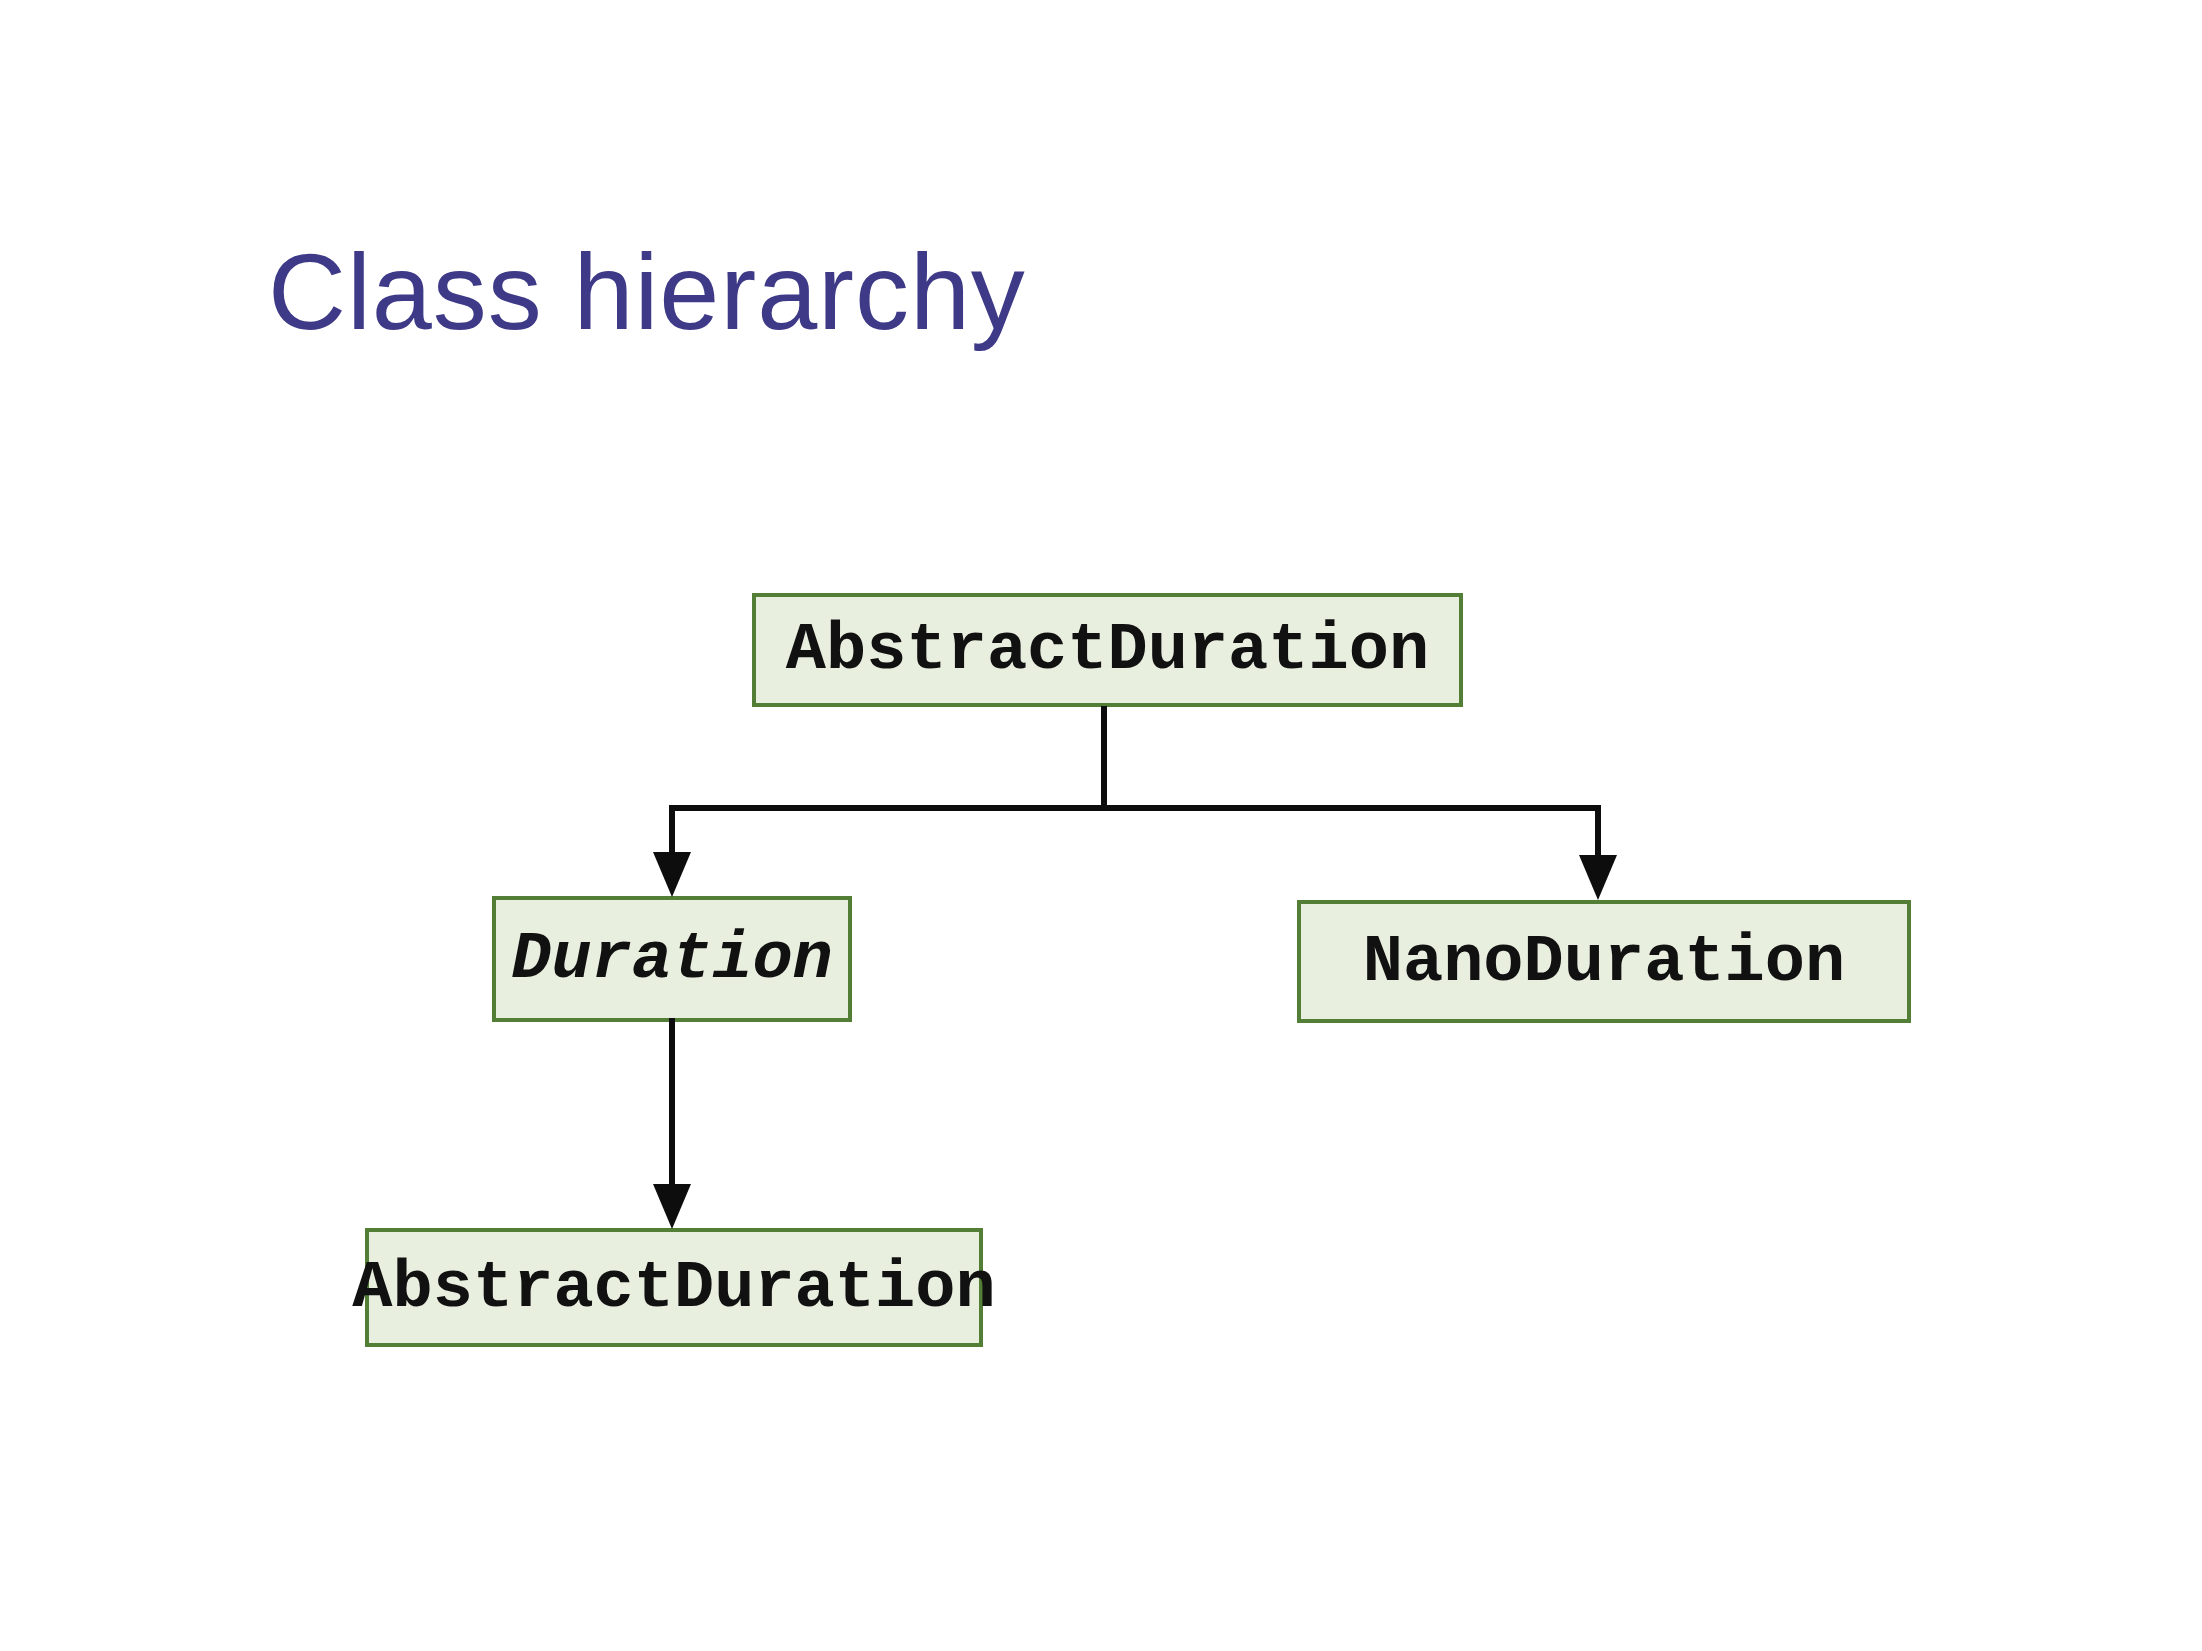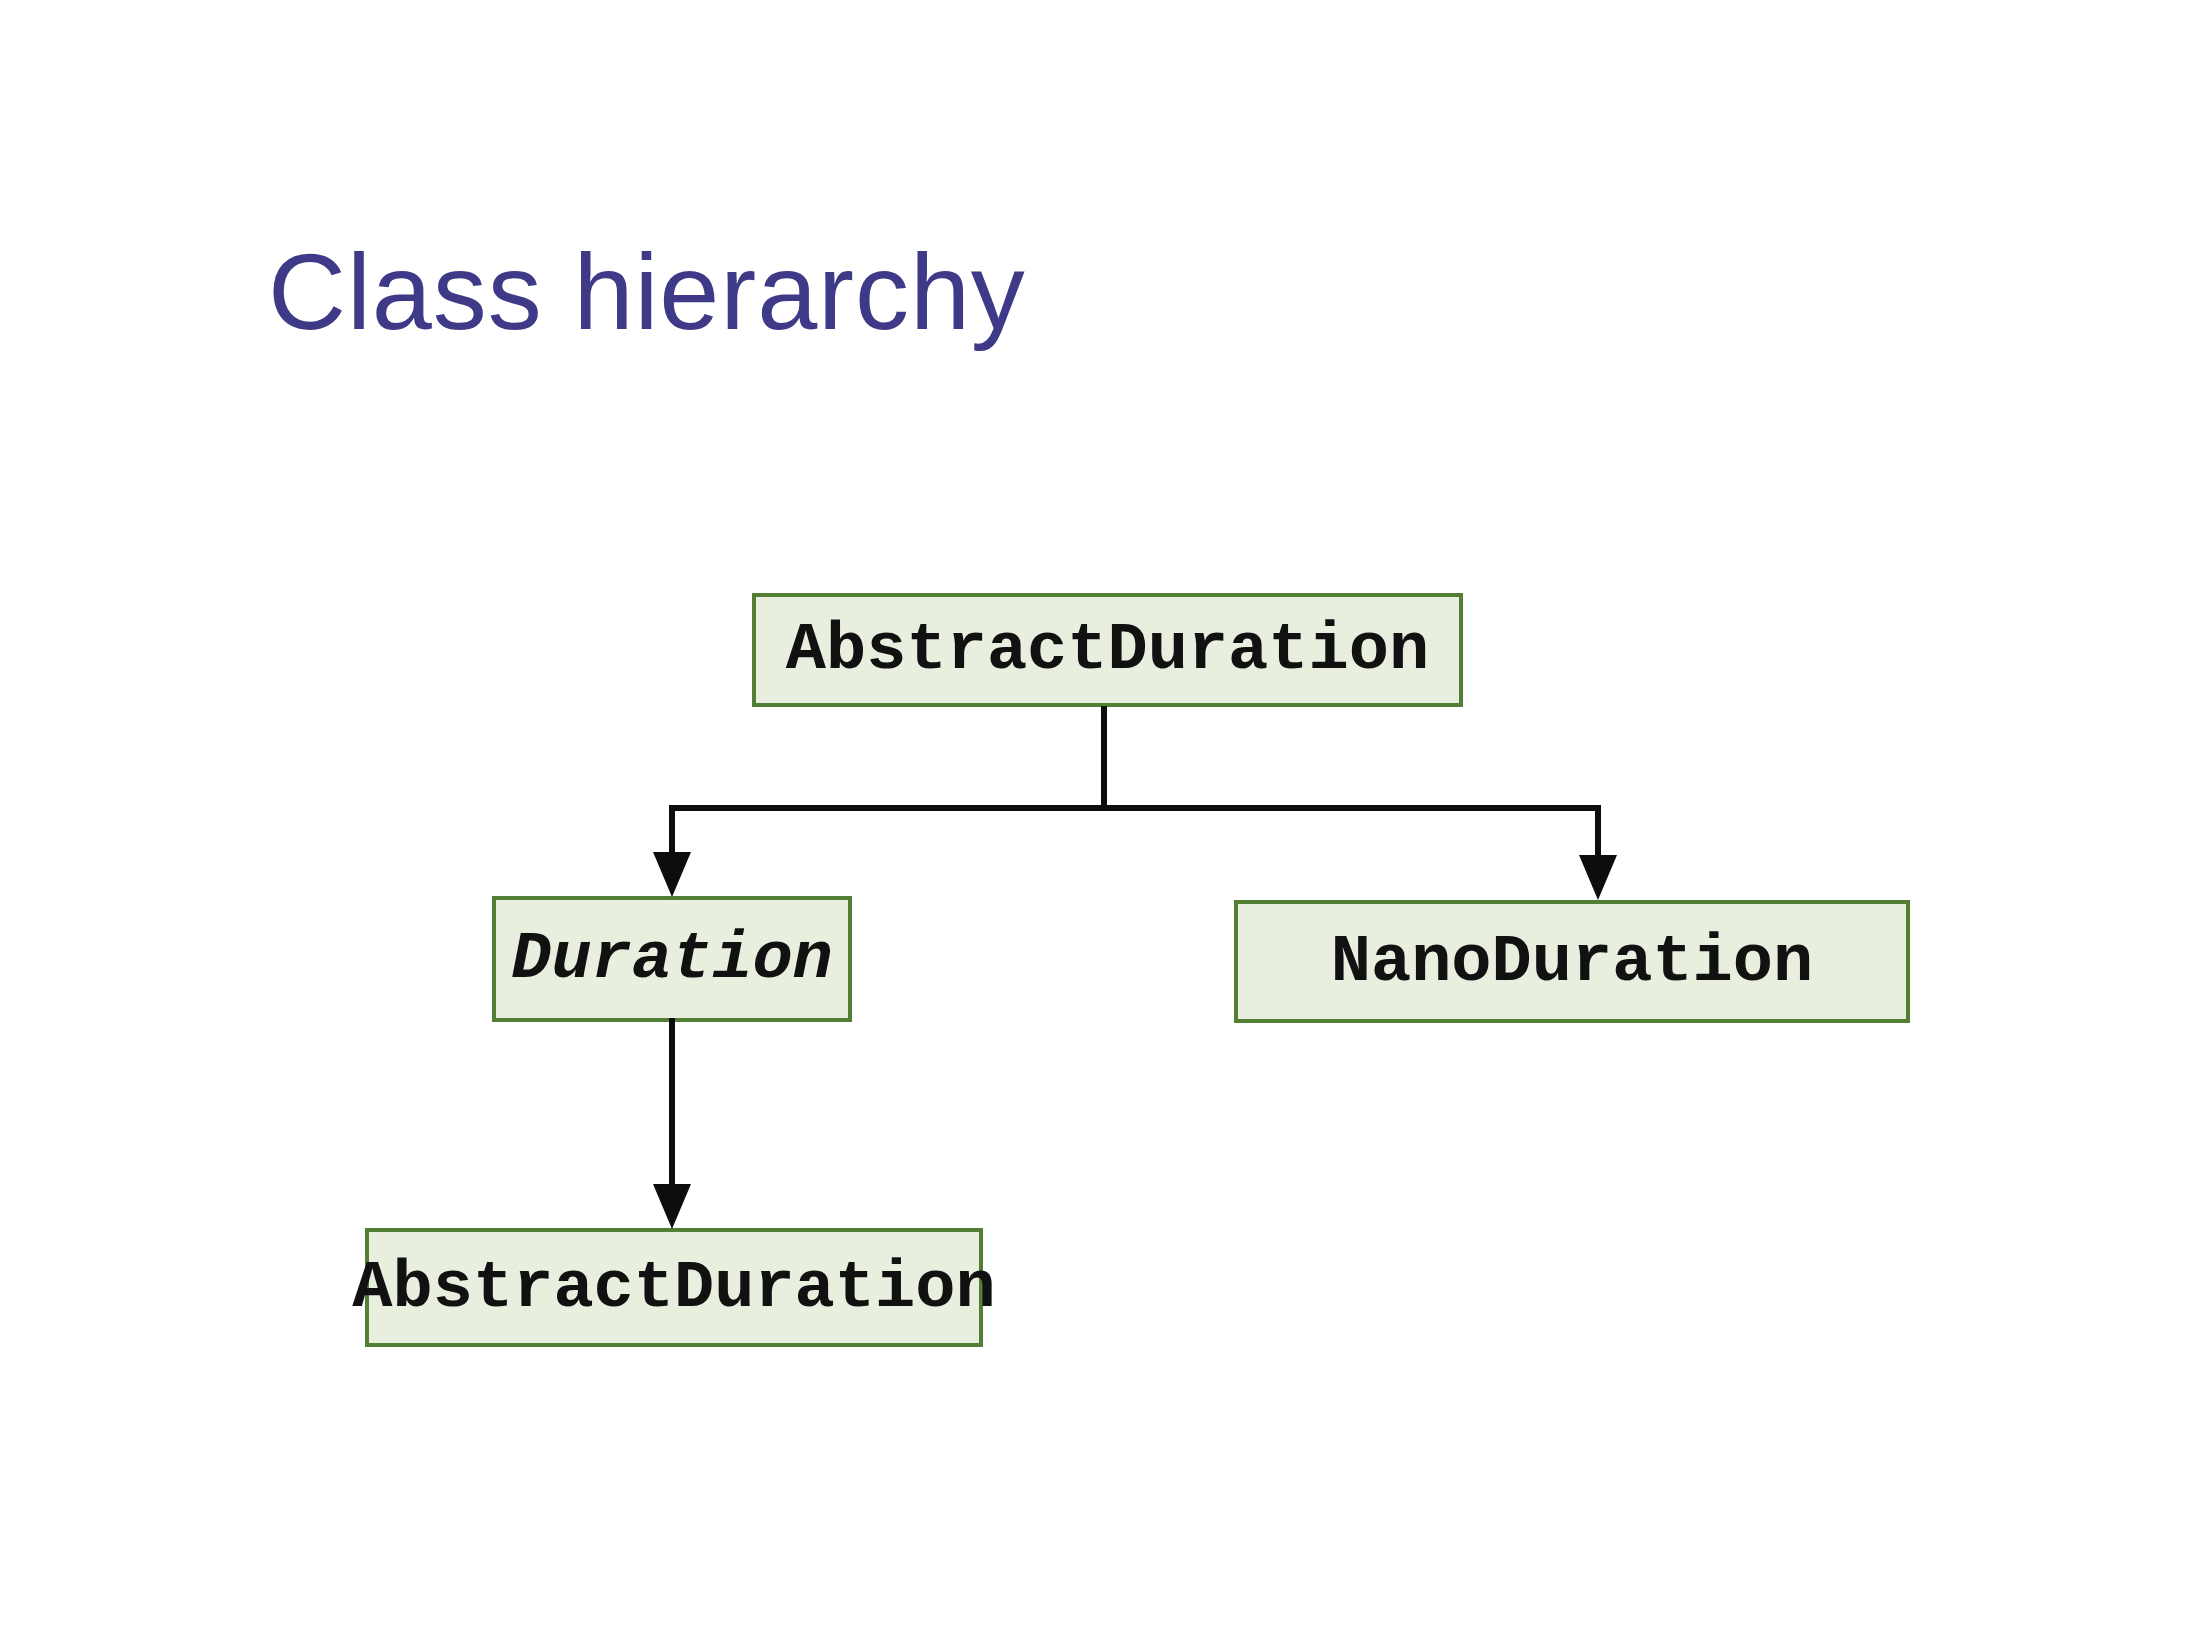--- a/index.html
+++ b/index.html
@@ -36,21 +36,21 @@
   }
   .class-node .node-label{
     font-family:"Liberation Mono", monospace;
     font-weight:700;
     font-size:67px;
     color:#111111;
     white-space:nowrap;
   }
   .node-abstract-duration{left:680px;top:521px;width:711px;height:114px;}
   .node-duration{left:420px;top:824px;width:360px;height:126px;font-style:italic;}
-  .node-nano-duration{left:1162px;top:828px;width:676px;height:123px;}
+  .node-nano-duration{left:1225px;top:828px;width:614px;height:123px;}
   .node-counted-duration{left:293px;top:1156px;width:618px;height:119px;}
 
   .edge-line{
     position:absolute;
     background:var(--connector);
   }
   
   .line-root-stub{left:1029px;top:634px;width:6px;height:102px;}
   
   .line-rail{left:597px;top:733px;width:932px;height:6px;}

